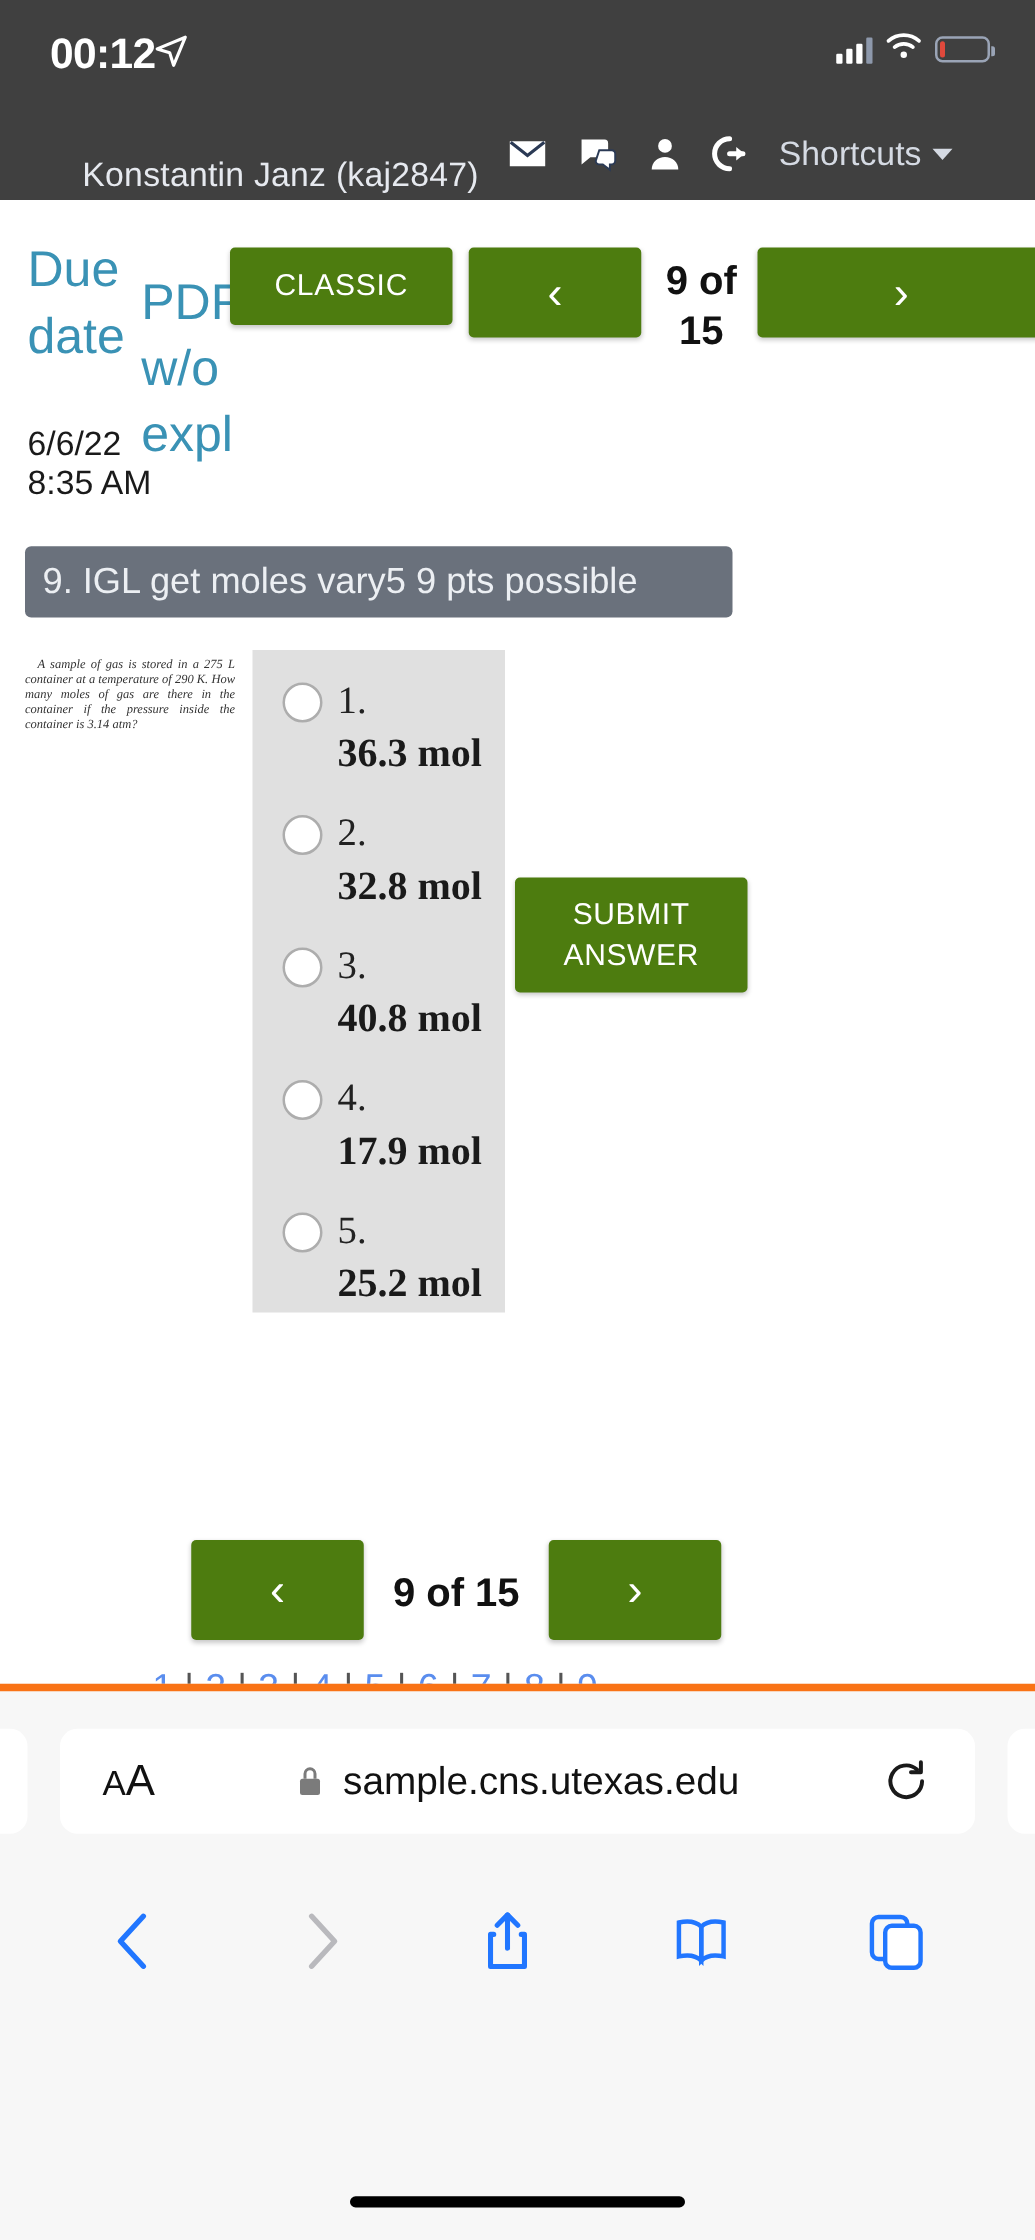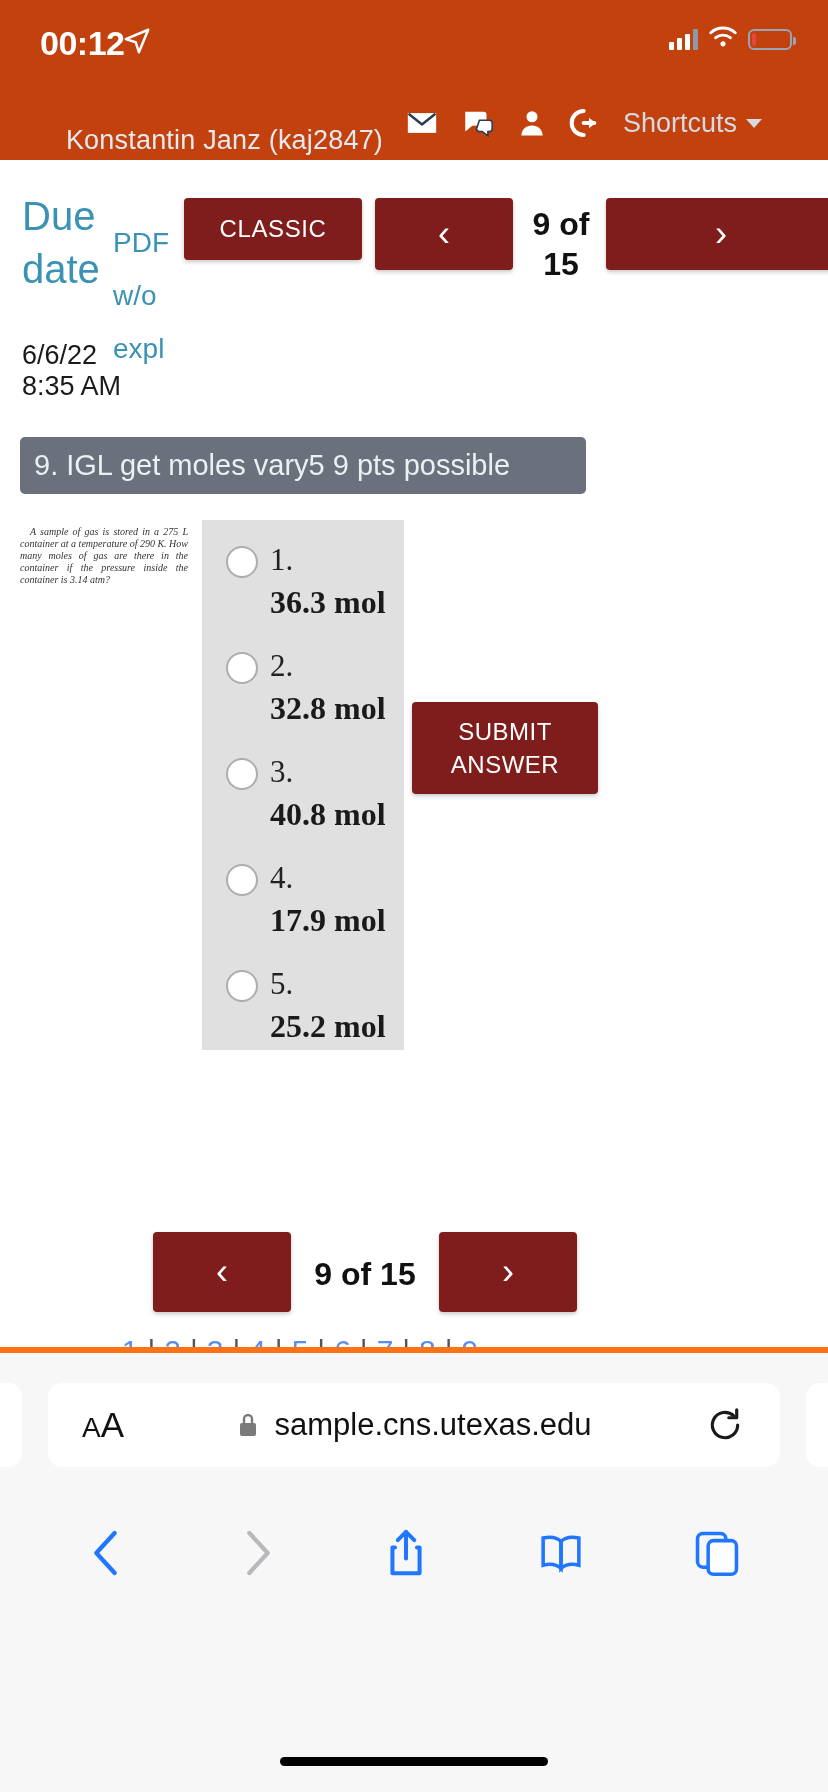--- a/index.html
+++ b/index.html
@@ -7,21 +7,21 @@
     width: 828px; height: 1792px;
     font-family: "Liberation Sans", sans-serif;
     background: #ffffff;
     overflow: hidden;
   }
   #screen { position: relative; width: 828px; height: 1792px; background: #fff; }
 
   
   .ios-header {
     position: absolute; top: 0; left: 0; width: 828px; height: 160px;
-    background: #c2410c;
+    background: #404040;
   }
   .status-row {
     position: absolute; top: 22px; left: 0; width: 828px; height: 48px;
   }
   .status-time {
     position: absolute; left: 40px; top: 0;
     color: #fff; font-size: 34px; font-weight: 600; letter-spacing: -0.5px;
     line-height: 42px;
   }
   .loc-arrow {
@@ -72,24 +72,24 @@
   .dd-label {
     position: absolute; left: 22px; top: 30px; width: 96px;
     color: #3a92b5; font-size: 40px; line-height: 53px;
   }
   .dd-value {
     position: absolute; left: 22px; top: 180px; width: 105px;
     color: #1a1a1a; font-size: 27px; line-height: 31px;
   }
   .pdf-link {
     position: absolute; left: 113px; top: 56px; width: 75px;
-    color: #3a92b5; font-size: 28px; line-height: 53px;
+    color: #3a92b5; font-size: 40px; line-height: 53px;
   }
   .btn {
-    background: #7f1d1d; color: #fff; border: none; border-radius: 4px;
+    background: #4d7c0f; color: #fff; border: none; border-radius: 4px;
     box-shadow: 0 2px 4px rgba(0,0,0,0.22); font-family: "Liberation Sans", sans-serif;
     display: flex; align-items: center; justify-content: center; cursor: pointer;
     text-align: center;
   }
   .btn-classic {
     position: absolute; left: 184px; top: 38px; width: 178px; height: 62px;
     font-size: 24px; letter-spacing: 0.6px;
   }
   .btn-prev-top {
     position: absolute; left: 375px; top: 38px; width: 138px; height: 72px;

